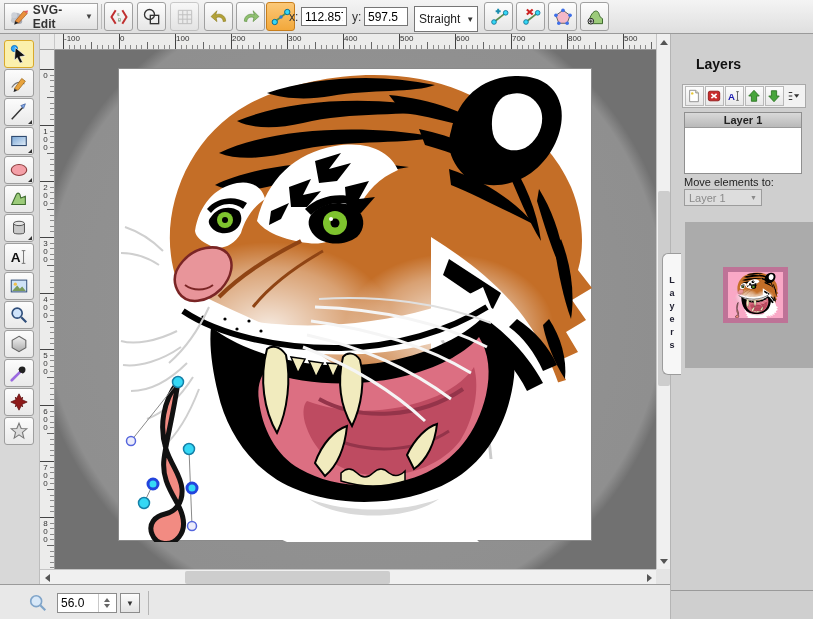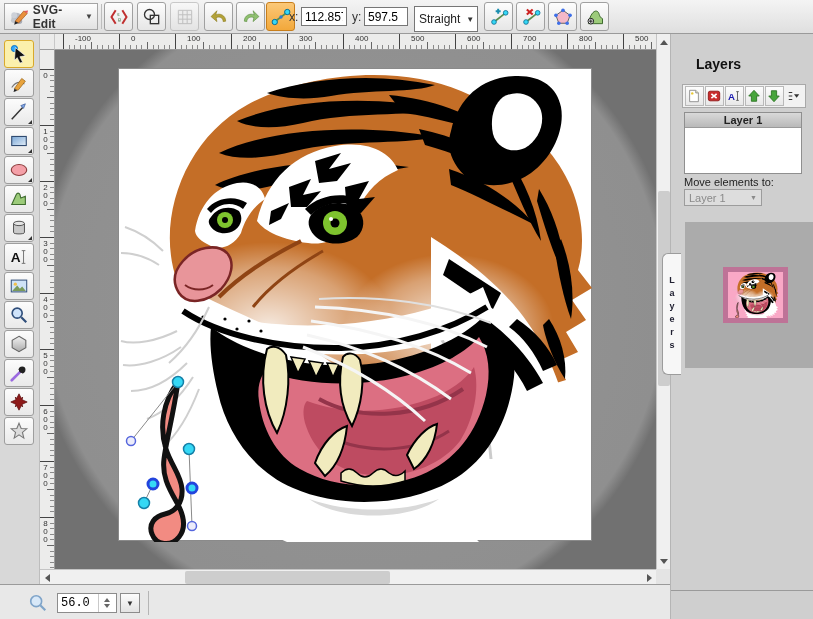--- a/index.html
+++ b/index.html
@@ -40,21 +40,21 @@
   .rcorner { position:absolute; left:0; top:0; width:15px; height:16px; background:#ECECEB; border-right:1px solid #C8C8C8; border-bottom:1px solid #9B9B9B; }
   .hruler { position:absolute; left:15px; top:0; width:601px; height:16px; background:#ECECEB; border-bottom:1px solid #9B9B9B; overflow:hidden; }
   .hruler .ticks { position:absolute; inset:0;
     background-image:
       repeating-linear-gradient(to right,#444 0 1px,transparent 1px 56px),
       repeating-linear-gradient(to right,#666 0 1px,transparent 1px 28px),
       repeating-linear-gradient(to right,#8A8A8A 0 1px,transparent 1px 5.6px);
     background-size:100% 16px,100% 7px,100% 4px;
     background-position:8px 0,8px 100%,8px 100%;
     background-repeat:no-repeat; }
-  .hruler span { position:absolute; top:0px; font-size:8px; color:#333; padding-left:12px; white-space:nowrap; }
+  .hruler span { position:absolute; top:0px; font-size:8px; color:#333; padding-left:1px; white-space:nowrap; }
   .vruler { position:absolute; left:0; top:16px; width:15px; height:519px; background:#ECECEB; border-right:1px solid #9B9B9B; overflow:hidden; }
   .vruler .ticks { position:absolute; inset:0;
     background-image:
       repeating-linear-gradient(to bottom,#444 0 1px,transparent 1px 56px),
       repeating-linear-gradient(to bottom,#666 0 1px,transparent 1px 28px),
       repeating-linear-gradient(to bottom,#8A8A8A 0 1px,transparent 1px 5.6px);
     background-size:15px 100%,7px 100%,4px 100%;
     background-position:0 19px,100% 19px,100% 19px;
     background-repeat:no-repeat; }
   .vruler span { position:absolute; left:1px; font-size:8px; color:#333; writing-mode:vertical-rl; text-orientation:upright; letter-spacing:-1px; padding-top:2px; }
@@ -98,21 +98,21 @@
   .thumbwrap .pink { width:55px; height:46px; background:#F9A8C6; overflow:hidden; position:relative; }
   .sidetab { position:absolute; left:-9px; top:219px; width:19px; height:122px; background:#F7F7F7;
              border:1px solid #9C9C9C; border-right:none; border-radius:6px 0 0 6px;
              display:flex; align-items:center; justify-content:center; cursor:pointer; }
   .sidetab span { writing-mode:vertical-rl; text-orientation:upright; font-size:9px; font-weight:bold; color:#223; letter-spacing:3px; }
   .rline { position:absolute; left:0; top:556px; width:143px; height:1px; background:#9A9A9A; }
 
   
   .bbar { position:absolute; left:0; top:584px; width:670px; height:35px; background:#E8E8E8; border-top:1px solid #9A9A9A; }
   .zoomwrap { position:absolute; left:57px; top:8px; width:60px; height:20px; border:1px solid #8C8C8C; background:#fff; display:flex; }
-  .zoomwrap input { border:none; outline:none; width:40px; font-size:12px; padding:0 3px; font-family:Liberation Mono, monospace; }
+  .zoomwrap input { border:none; outline:none; width:40px; font-size:12px; padding:0 3px; font-family:Liberation Sans, sans-serif; }
   .spin { width:16px; border-left:1px solid #C9C9C9; display:flex; flex-direction:column; align-items:center; justify-content:center; gap:2px; cursor:pointer; }
   .spin i { display:block; width:0; height:0; border-left:3.5px solid transparent; border-right:3.5px solid transparent; }
   .spin .su { border-bottom:4px solid #666; } .spin .sd { border-top:4px solid #666; }
   .zdrop { position:absolute; left:120px; top:8px; width:20px; height:20px; border:1px solid #8C8C8C; background:linear-gradient(#FCFCFC,#E3E3E3);
            display:flex; align-items:center; justify-content:center; cursor:pointer; }
   .bsep { position:absolute; left:148px; top:6px; width:1px; height:24px; background:#B5B5B5; }
 </style>
 </head>
 <body>
 

